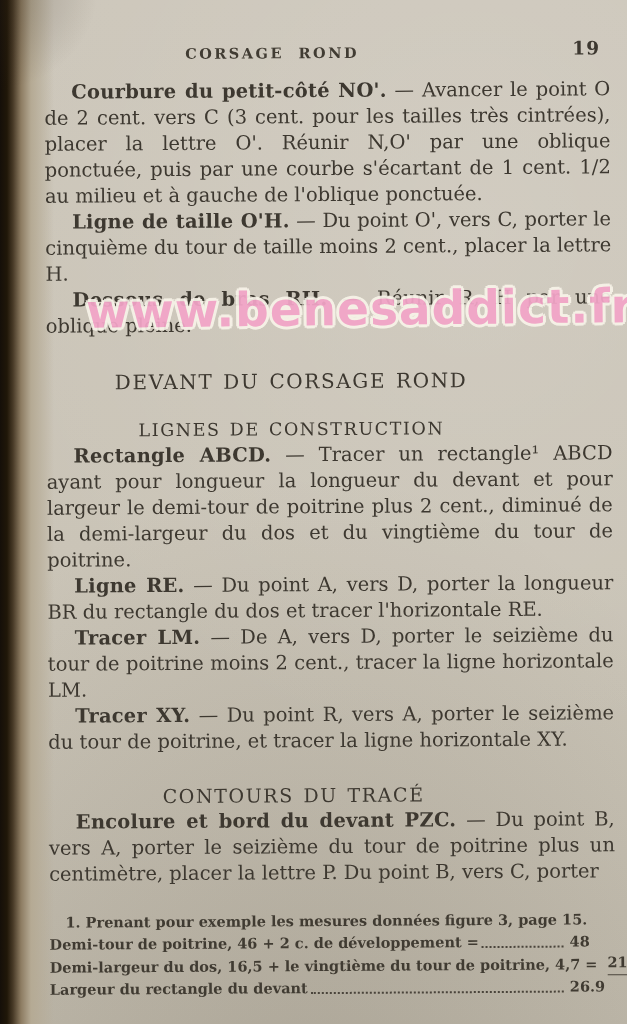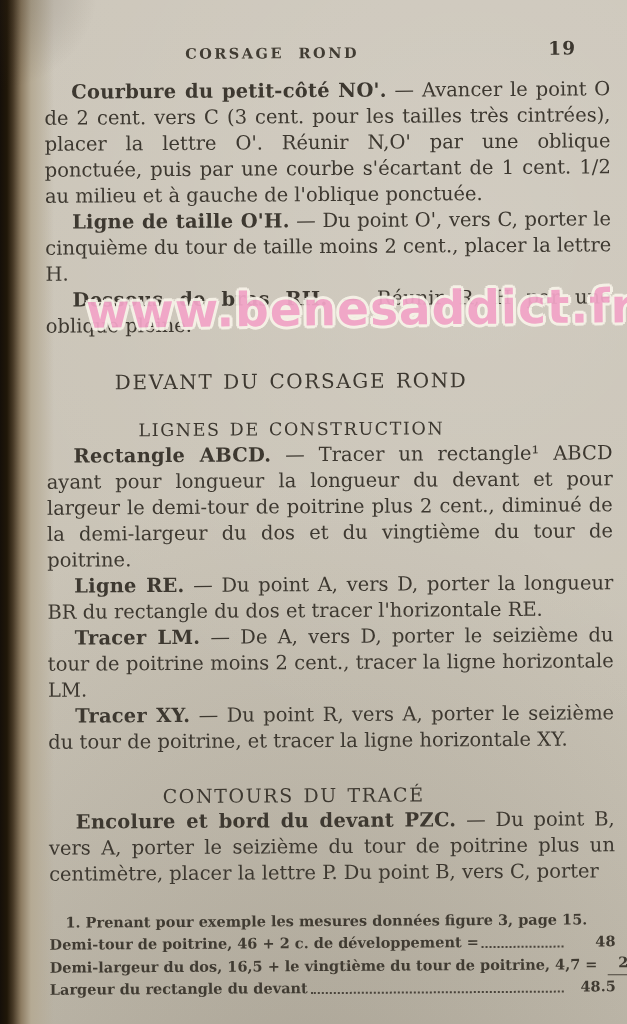--- a/index.html
+++ b/index.html
@@ -25,21 +25,21 @@
     position:absolute;left:44px;right:17px;top:40px;z-index:4;
     font-size:19.5px;line-height:26px;text-align:justify;
     transform:rotate(-0.35deg);transform-origin:50% 0;
   }
   .pagehead{position:relative;height:26px;margin-bottom:12px;}
   .pagehead .title{
     position:absolute;left:0;right:110px;text-align:center;
     font-size:14.5px;font-weight:bold;letter-spacing:2.5px;word-spacing:7px;color:#413c33;
   }
   .pagehead .num{
-    position:absolute;right:34px;top:-3px;font-size:18.5px;font-weight:bold;letter-spacing:1px;
+    position:absolute;right:10px;top:-3px;font-size:18.5px;font-weight:bold;letter-spacing:1px;
   }
   p.para{margin:0;text-indent:27px;}
   .lead{font-weight:bold;letter-spacing:0.2px;}
   .h-major{
     text-align:center;padding-right:76px;letter-spacing:1.6px;word-spacing:2px;
     font-size:20px;margin:30px 0 0 0;text-indent:0;
   }
   .h-minor{
     text-align:center;padding-right:76px;letter-spacing:1.6px;word-spacing:2px;
     font-size:17.5px;margin:22px 0 0 0;text-indent:0;
@@ -47,21 +47,21 @@
   .after-head{margin-top:22px;}
   .footnote{
     margin-top:24px;font-size:14.5px;line-height:21.5px;font-weight:bold;
     text-align:left;color:#403b32;
   }
   .fn-intro{text-indent:16px;margin:0;}
   .fn-row{display:flex;align-items:flex-end;}
   .fn-label{white-space:nowrap;}
   .fn-leader{flex:1;border-bottom:2px dotted #4a443b;margin:0 6px 4px 3px;min-width:8px;}
   .fn-leader.none{border-bottom:none;margin:0 2px 0 0;}
-  .fn-value{width:46px;text-align:right;flex:0 0 auto;}
+  .fn-value{width:46px;text-align:left;flex:0 0 auto;}
   .fn-value.sum{border-bottom:1.6px solid #4a443b;padding-bottom:1px;}
   .watermark{
     position:absolute;left:86px;top:281px;z-index:6;white-space:nowrap;
     font-family:"DejaVu Sans","Liberation Sans",sans-serif;font-weight:bold;
     font-size:47px;letter-spacing:1px;color:#f3a5c8;opacity:0.93;
     transform:rotate(-0.6deg);
     text-shadow:
       2px 2px 0 rgba(248,243,233,0.95), -2px -2px 0 rgba(248,243,233,0.95),
       2px -2px 0 rgba(248,243,233,0.95), -2px 2px 0 rgba(248,243,233,0.95),
       0 3px 0 rgba(248,243,233,0.95), 0 -3px 0 rgba(248,243,233,0.95),
@@ -111,19 +111,19 @@
       <span class="fn-value">48</span>
     </div>
     <div class="fn-row">
       <span class="fn-label">Demi-largeur du dos, 16,5 + le vingtième du tour de poitrine, 4,7 =</span>
       <span class="fn-leader none"></span>
       <span class="fn-value sum">21.1</span>
     </div>
     <div class="fn-row">
       <span class="fn-label">Largeur du rectangle du devant</span>
       <span class="fn-leader"></span>
-      <span class="fn-value">48.5</span>
+      <span class="fn-value">26.9</span>
     </div>
   </div>
 
 </div>
 
 <div class="watermark">www.benesaddict.fr</div>
 
 </body></html>

